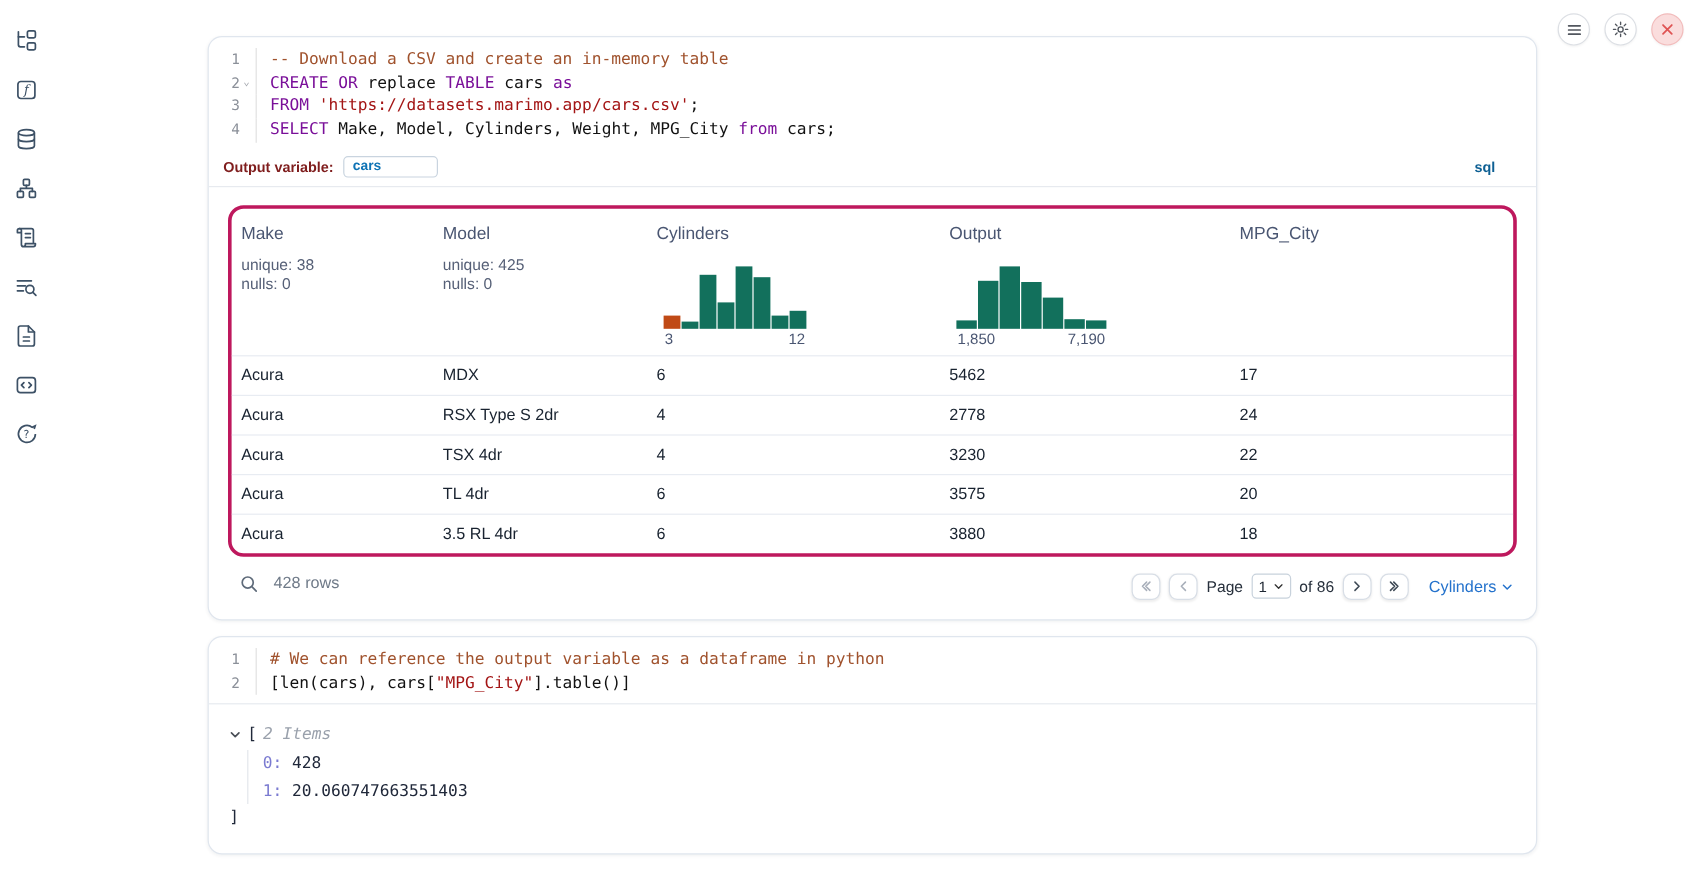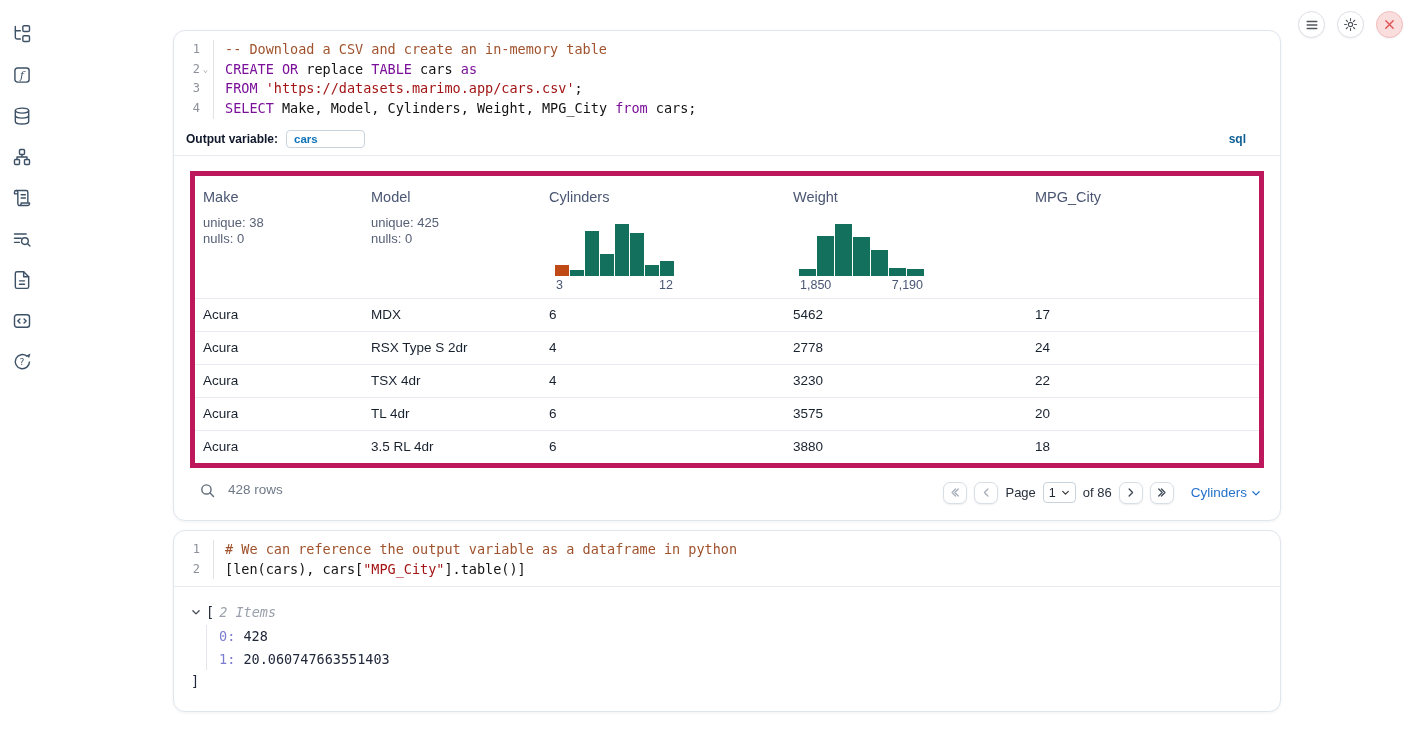--- a/index.html
+++ b/index.html
@@ -36,29 +36,29 @@
   .gutter .num { text-align:right; }
   .gutter .foldslot { width:11px; font-size:9px; color:#a3a7ae; text-align:center; }
   .ctext { white-space:pre; padding-left:11px; color:#121212; }
   .tok-kw  { color:#7a0f99; }
   .tok-str { color:#a31515; }
   .tok-com { color:#a0522d; }
 
   
   .outvar-row { display:flex; align-items:center; gap:8px; padding:4px 34px 7px 12px;
                 border-bottom:1px solid #e7eaef; }
-  .outvar-label { font-size:12px; font-weight:700; color:#0f172a; }
+  .outvar-label { font-size:12px; font-weight:700; color:#7f1d1d; }
   .outvar-input { width:79px; height:18px; border:1px solid #c9d4df; border-radius:4px;
                   font-size:11.5px; font-weight:700; color:#0e73b5; padding:0 7px;
                   font-family:"Liberation Sans", sans-serif; outline:none; }
   .lang-badge { margin-left:auto; font-size:12px; font-weight:700; color:#0d5f93; }
 
   
   .output-area { padding:15px 16px 0; }
-  .dtable { border:5px solid #be185d; border-radius:0; overflow:hidden; }
+  .dtable { border:3px solid #be185d; border-radius:13px; overflow:hidden; }
   .thead, .tr { display:grid; grid-template-columns:168px 178px 244px 242px 1fr; }
   .th { height:122px; padding:13px 0 6px 8px; display:flex; flex-direction:column; cursor:pointer; }
   .col-label { font-size:14.5px; color:#4a5672; }
   .col-stats { margin-top:10px; font-size:13px; color:#566077; line-height:16.5px; }
   .hist { margin-top:auto; margin-left:6px; width:max-content; }
   .hist-bars { display:flex; align-items:flex-end; gap:1px; height:52px; }
   .hist-bar { background:#12705c; }
   .hist-bar.orange { background:#c04a16; }
   .hist-labels { display:flex; justify-content:space-between; font-size:12.5px; color:#4a5672; margin-top:2px; padding:0 1px; }
   .tr { border-top:1px solid #e8ecf2; height:33px; align-items:center; }
@@ -246,21 +246,21 @@
                   <div class="hist-bar" style="height: 11px; width: 14px;"></div>
                   <div class="hist-bar" style="height: 15px; width: 14px;"></div>
                 </div>
                 <div class="hist-labels">
                   <span>3</span>
                   <span>12</span>
                 </div>
               </div>
             </div>
             <div class="th">
-              <div class="col-label">Weight</div>
+              <div class="col-label">Output</div>
               <div class="hist">
                 <div class="hist-bars">
                   <div class="hist-bar" style="height: 7px; width: 17px;"></div>
                   <div class="hist-bar" style="height: 40px; width: 17px;"></div>
                   <div class="hist-bar" style="height: 52px; width: 17px;"></div>
                   <div class="hist-bar" style="height: 39px; width: 17px;"></div>
                   <div class="hist-bar" style="height: 26px; width: 17px;"></div>
                   <div class="hist-bar" style="height: 8px; width: 17px;"></div>
                   <div class="hist-bar" style="height: 7px; width: 17px;"></div>
                 </div>

